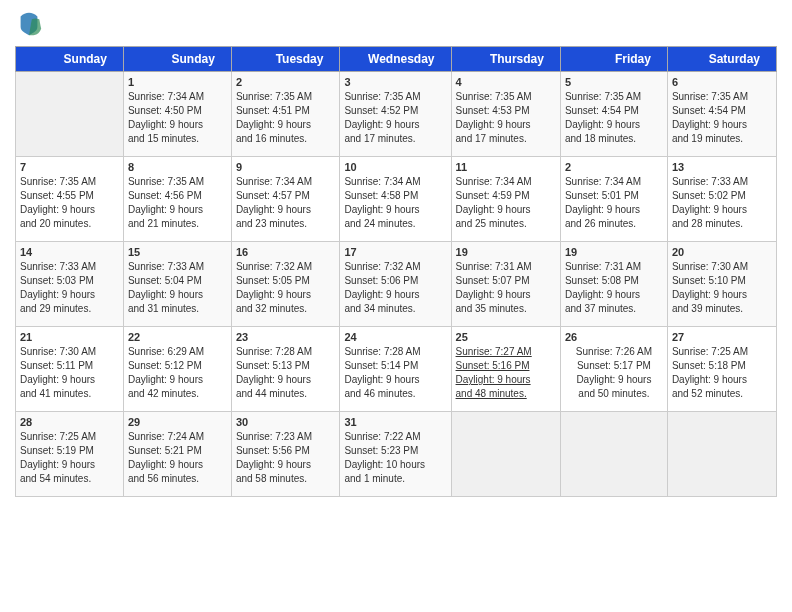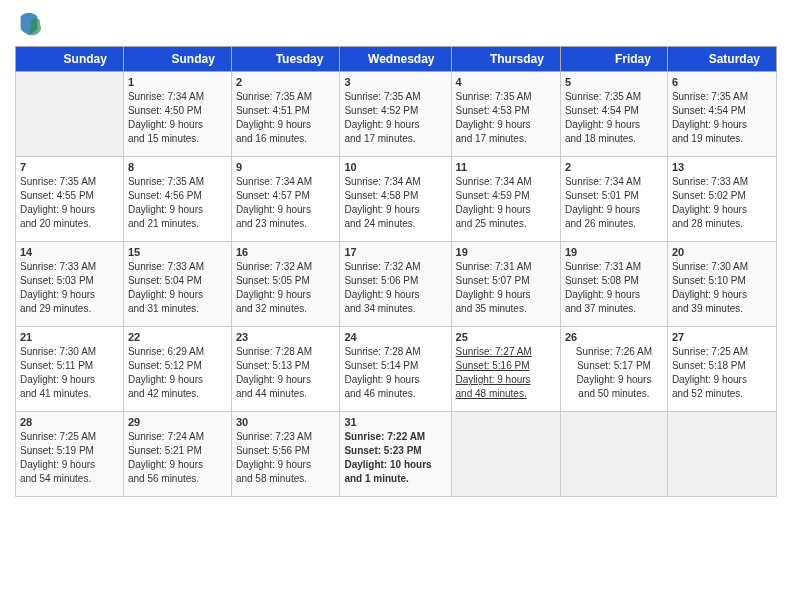--- a/index.html
+++ b/index.html
@@ -340,21 +340,21 @@
           </td>
           <td>
             <span class="day-number">30</span>
             <div class="day-info" style="white-space: pre-line;">Sunrise: 7:23 AM
 Sunset: 5:56 PM
 Daylight: 9 hours
 and 58 minutes.</div>
           </td>
           <td>
             <span class="day-number">31</span>
-            <div class="day-info" style="white-space: pre-line; font-weight: bold;">Sunrise: 7:22 AM
+            <div class="day-info" style="white-space: pre-line;">Sunrise: 7:22 AM
 Sunset: 5:23 PM
 Daylight: 10 hours
 and 1 minute.</div>
           </td>
           <td class="empty-cell"></td>
           <td class="empty-cell"></td>
           <td class="empty-cell"></td>
         </tr>
       </tbody>
   </table>

